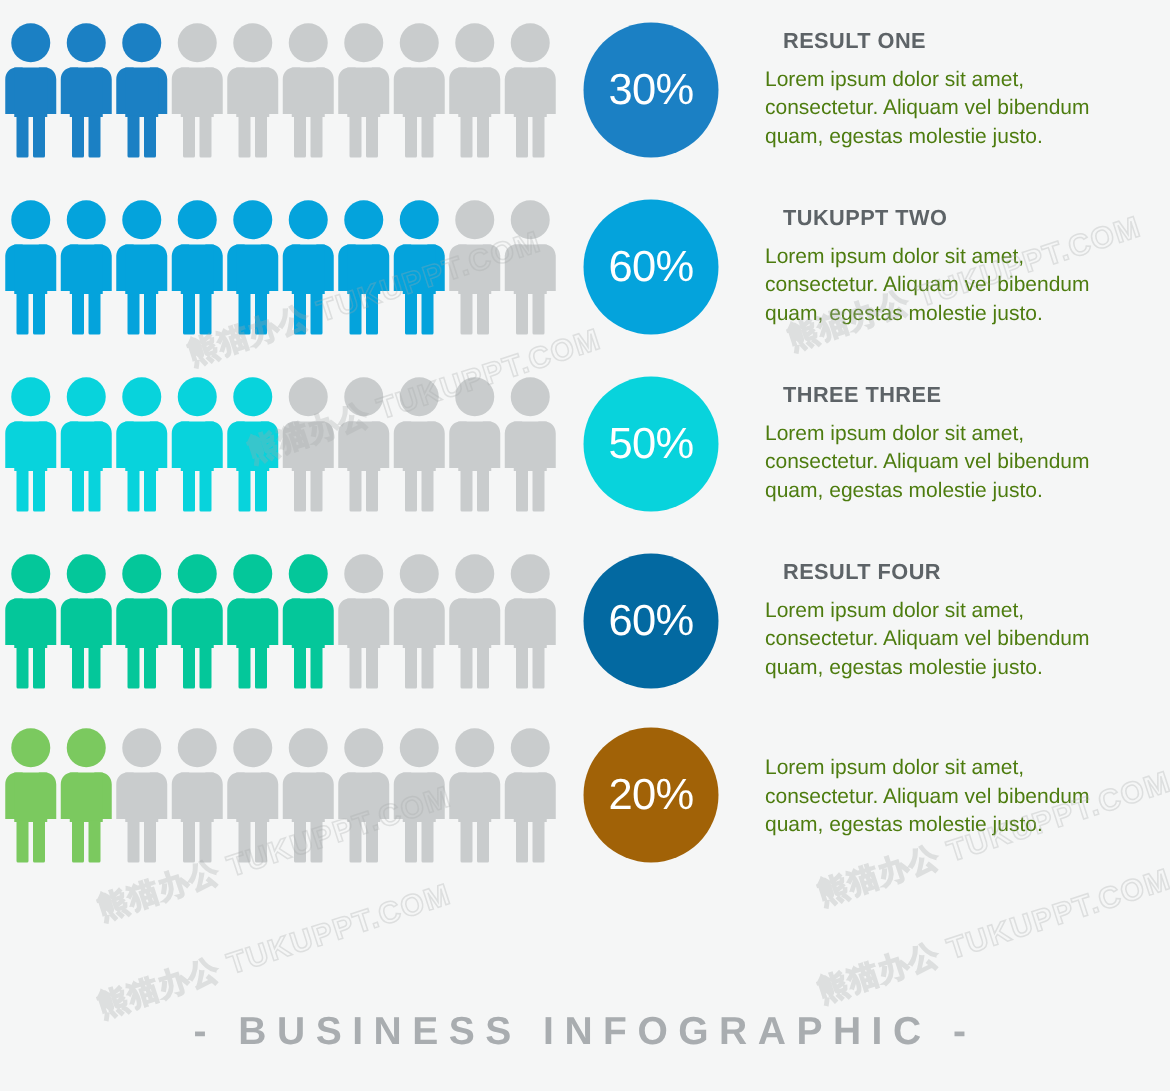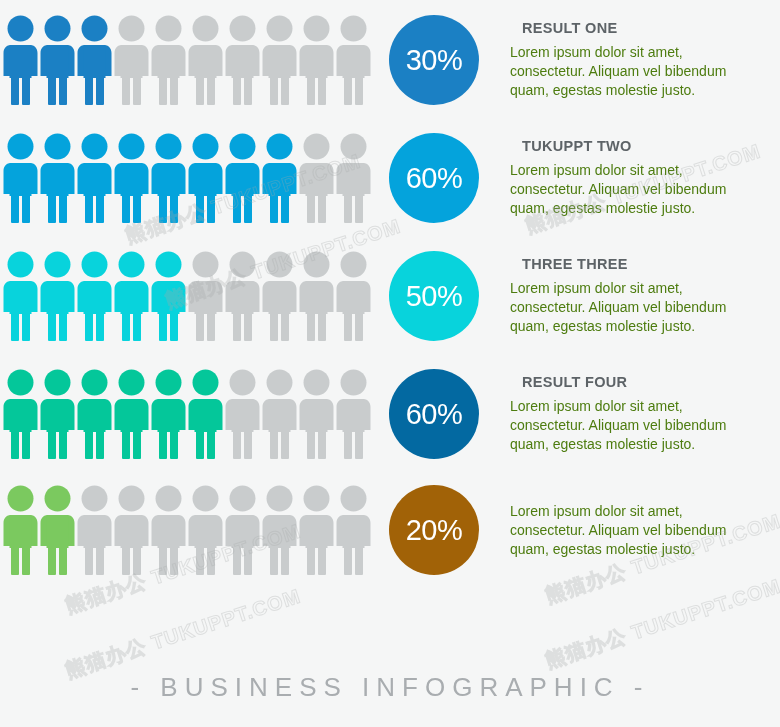--- a/index.html
+++ b/index.html
@@ -121,21 +121,21 @@
   
   #footer-title {
     position: absolute;
     left: 0;
     top: 672px;
     width: 780px;
     text-align: center;
     font-size: 26px;
     letter-spacing: 7px;
     color: #a9adb0;
-    font-weight: 400;
+    font-weight: 700;
     z-index: 3;
     font-family: "Liberation Sans", sans-serif;
   }
 </style>
 </head>
 <body>
 
 <div id="watermark-layer">
     <div class="wm" style="left: 120px; top: 185px; font-size: 20px;">熊猫办公 TUKUPPT.COM</div>
     <div class="wm" style="left: 520px; top: 175px; font-size: 20px;">熊猫办公 TUKUPPT.COM</div>

